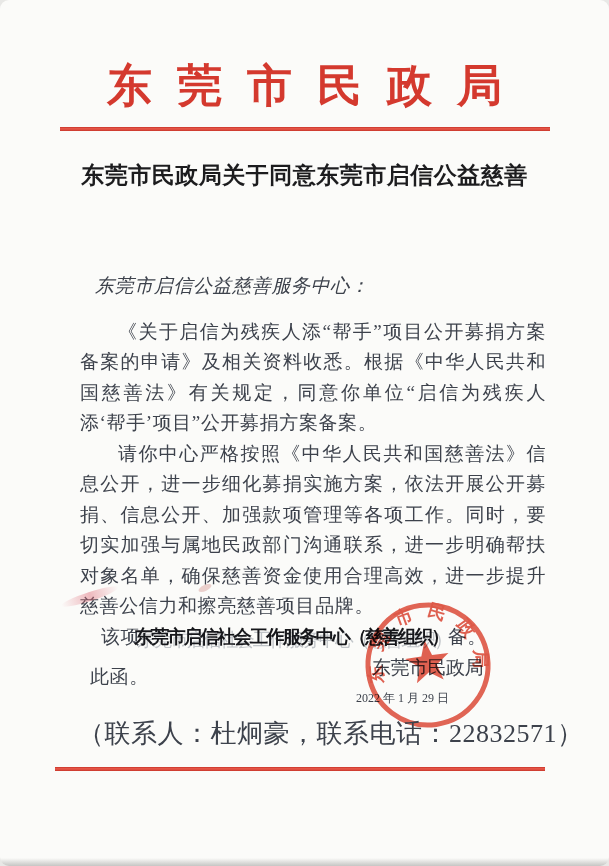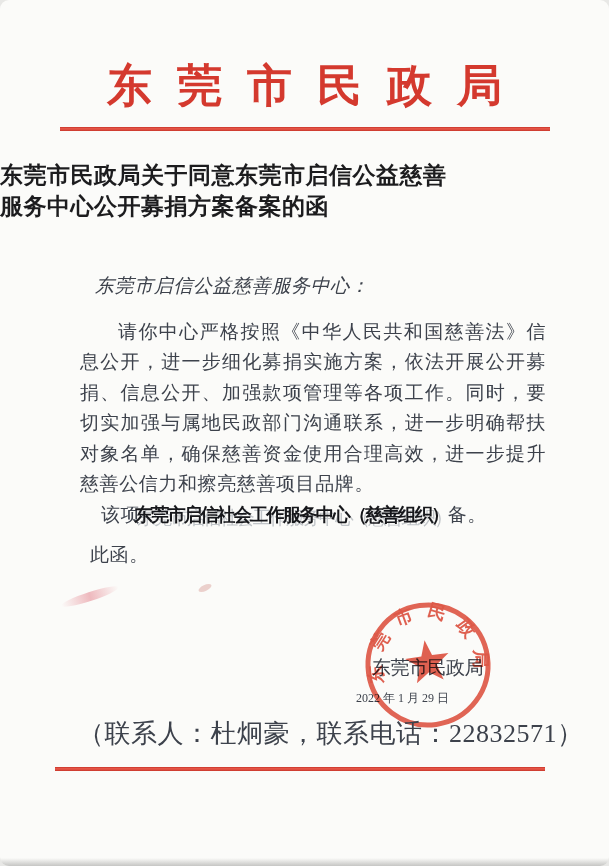--- a/index.html
+++ b/index.html
@@ -23,21 +23,21 @@
   .letterhead{
     position:absolute;top:56px;left:0;right:0;text-align:center;
     font-size:45px;font-weight:700;color:var(--accent-red);
     letter-spacing:25px;padding-left:25px;white-space:nowrap;
   }
   .rule-top{
     position:absolute;top:127px;left:60px;width:490px;height:4px;
     background:linear-gradient(to bottom,#c8352a,#ea5a4c 45%,#c8352a);
   }
   .doc-title{
-    position:absolute;top:160px;left:0;right:0;text-align:left;
+    position:absolute;top:160px;left:0;right:0;text-align:center;
     font-size:23px;font-weight:700;color:var(--title-text);line-height:31px;
     letter-spacing:0.5px;
   }
   .body-block{
     position:absolute;top:256px;left:80px;width:466px;
     font-size:19px;line-height:30.5px;color:var(--body-text);
     text-align:justify;letter-spacing:0.6px;
   }
   .para{margin:0;text-indent:2em;}
   .salutation{margin:15px;text-indent:0;font-style:italic;}
@@ -92,25 +92,25 @@
 <body>
 
 <div class="page">
 
   <div class="letterhead">东莞市民政局</div>
 
   <div class="rule-top"></div>
 
   <div class="doc-title">
     <div>东莞市民政局关于同意东莞市启信公益慈善</div>
-    <div>服务中心公开募捐方案备案的函</div>
   </div>
 
   <div class="body-block">
     <p class="salutation">东莞市启信公益慈善服务中心：</p>
+    <p class="para">《关于启信为残疾人添“帮手”项目公开募捐方案备案的申请》及相关资料收悉。根据《中华人民共和国慈善法》有关规定，同意你单位“启信为残疾人添‘帮手’项目”公开募捐方案备案。</p>
     <p class="para">请你中心严格按照《中华人民共和国慈善法》信息公开，进一步细化募捐实施方案，依法开展公开募捐、信息公开、加强款项管理等各项工作。同时，要切实加强与属地民政部门沟通联系，进一步明确帮扶对象名单，确保慈善资金使用合理高效，进一步提升慈善公信力和擦亮慈善项目品牌。</p>
     <div class="line-mixed">
       <span class="p3-prefix">该项</span><span class="overlay-wrap"><span class="overlay-ghost">东莞市启信社会工作服务中心（慈善组织）</span><span class="overlay-bold">东莞市启信社会工作服务中心（慈善组织）</span></span><span>备。</span>
     </div>
     <p class="tail-line">此函。</p>
   </div>
 
   <div class="smudge"></div>
   <div class="smudge-dot"></div>
 

